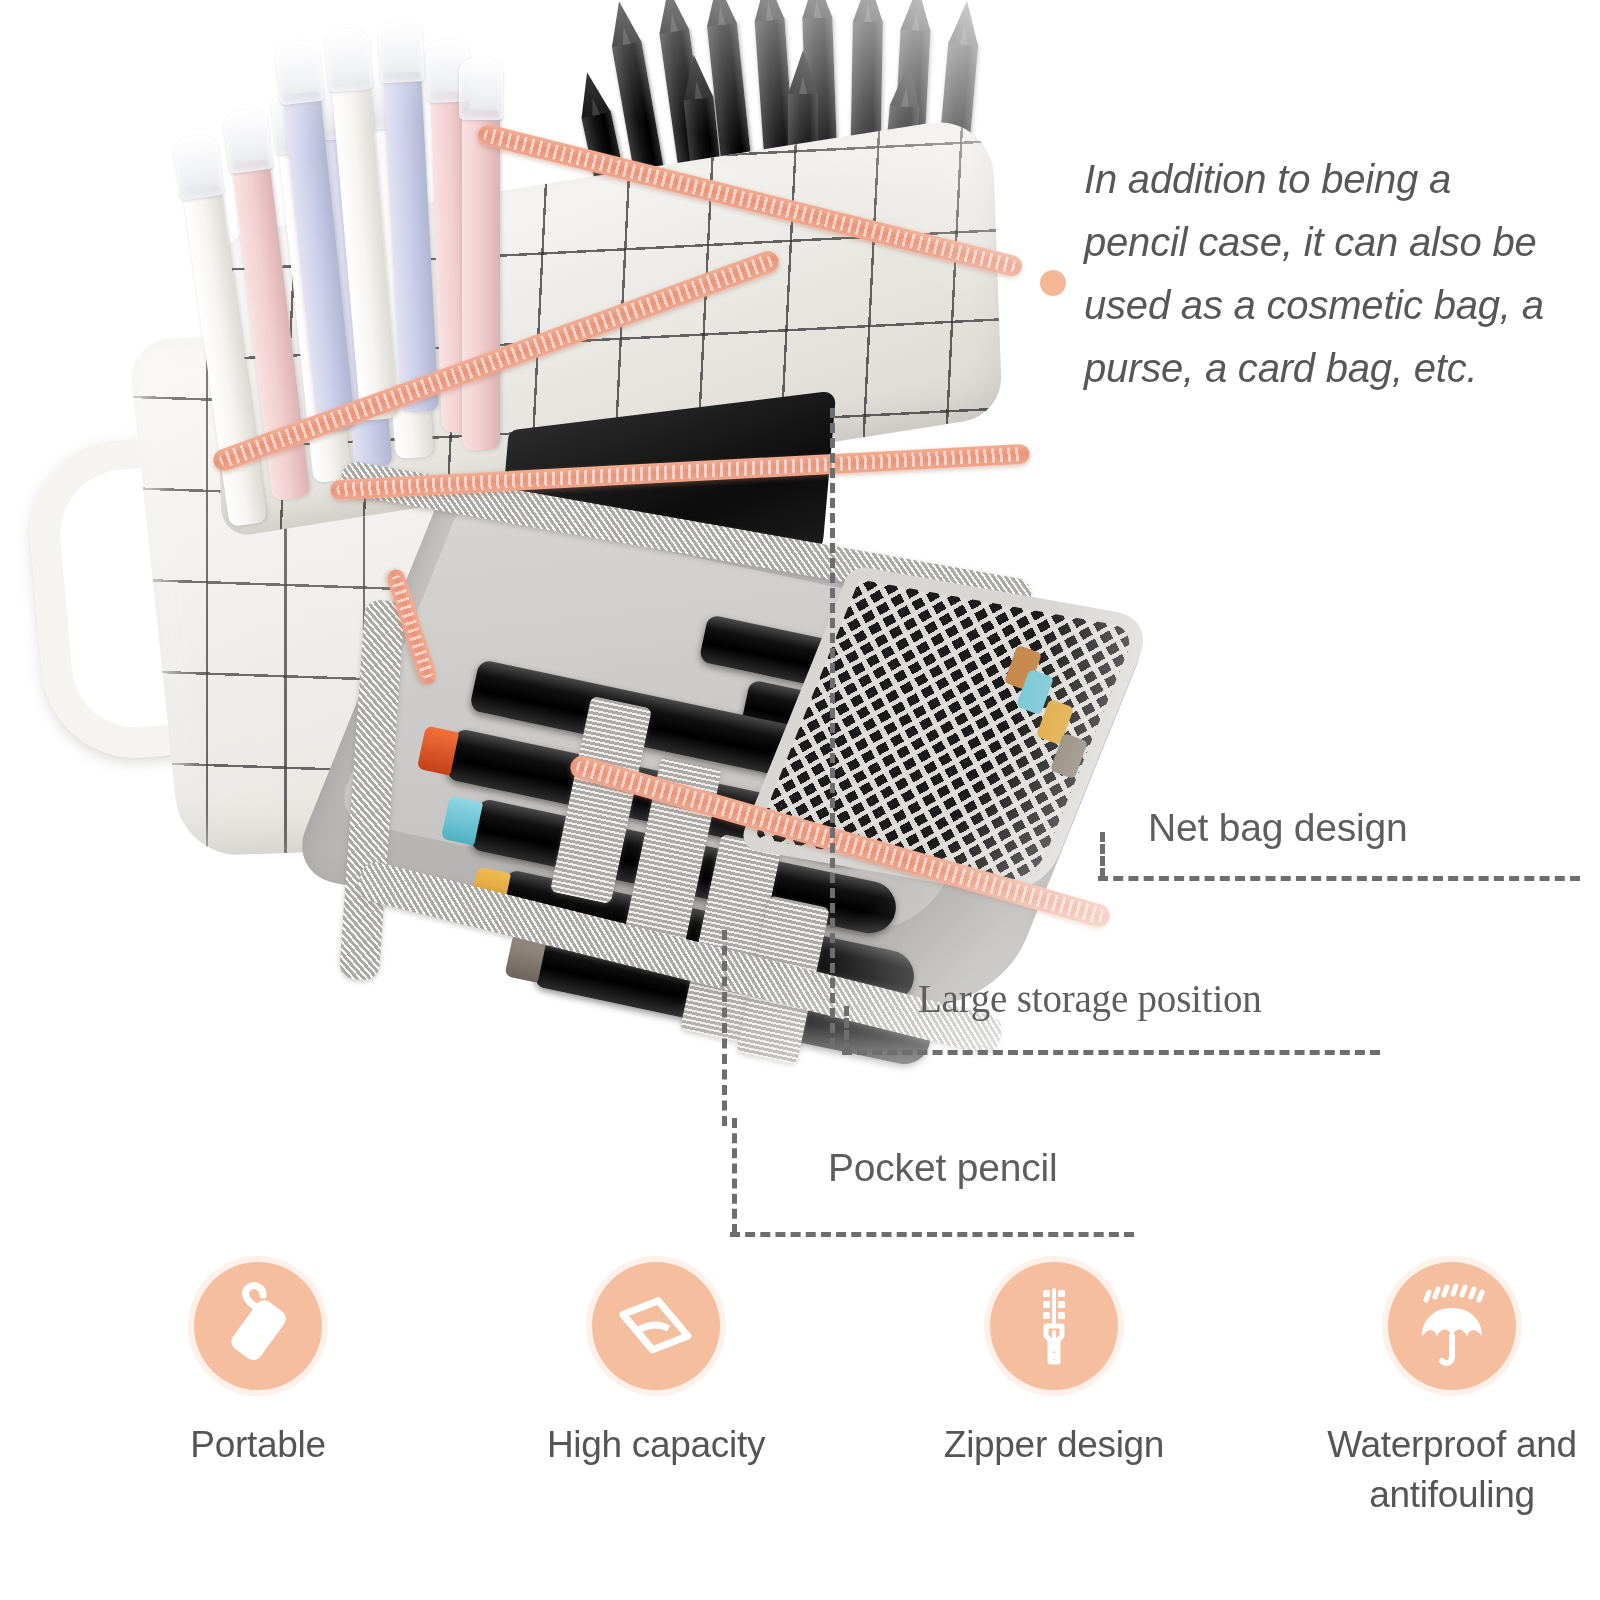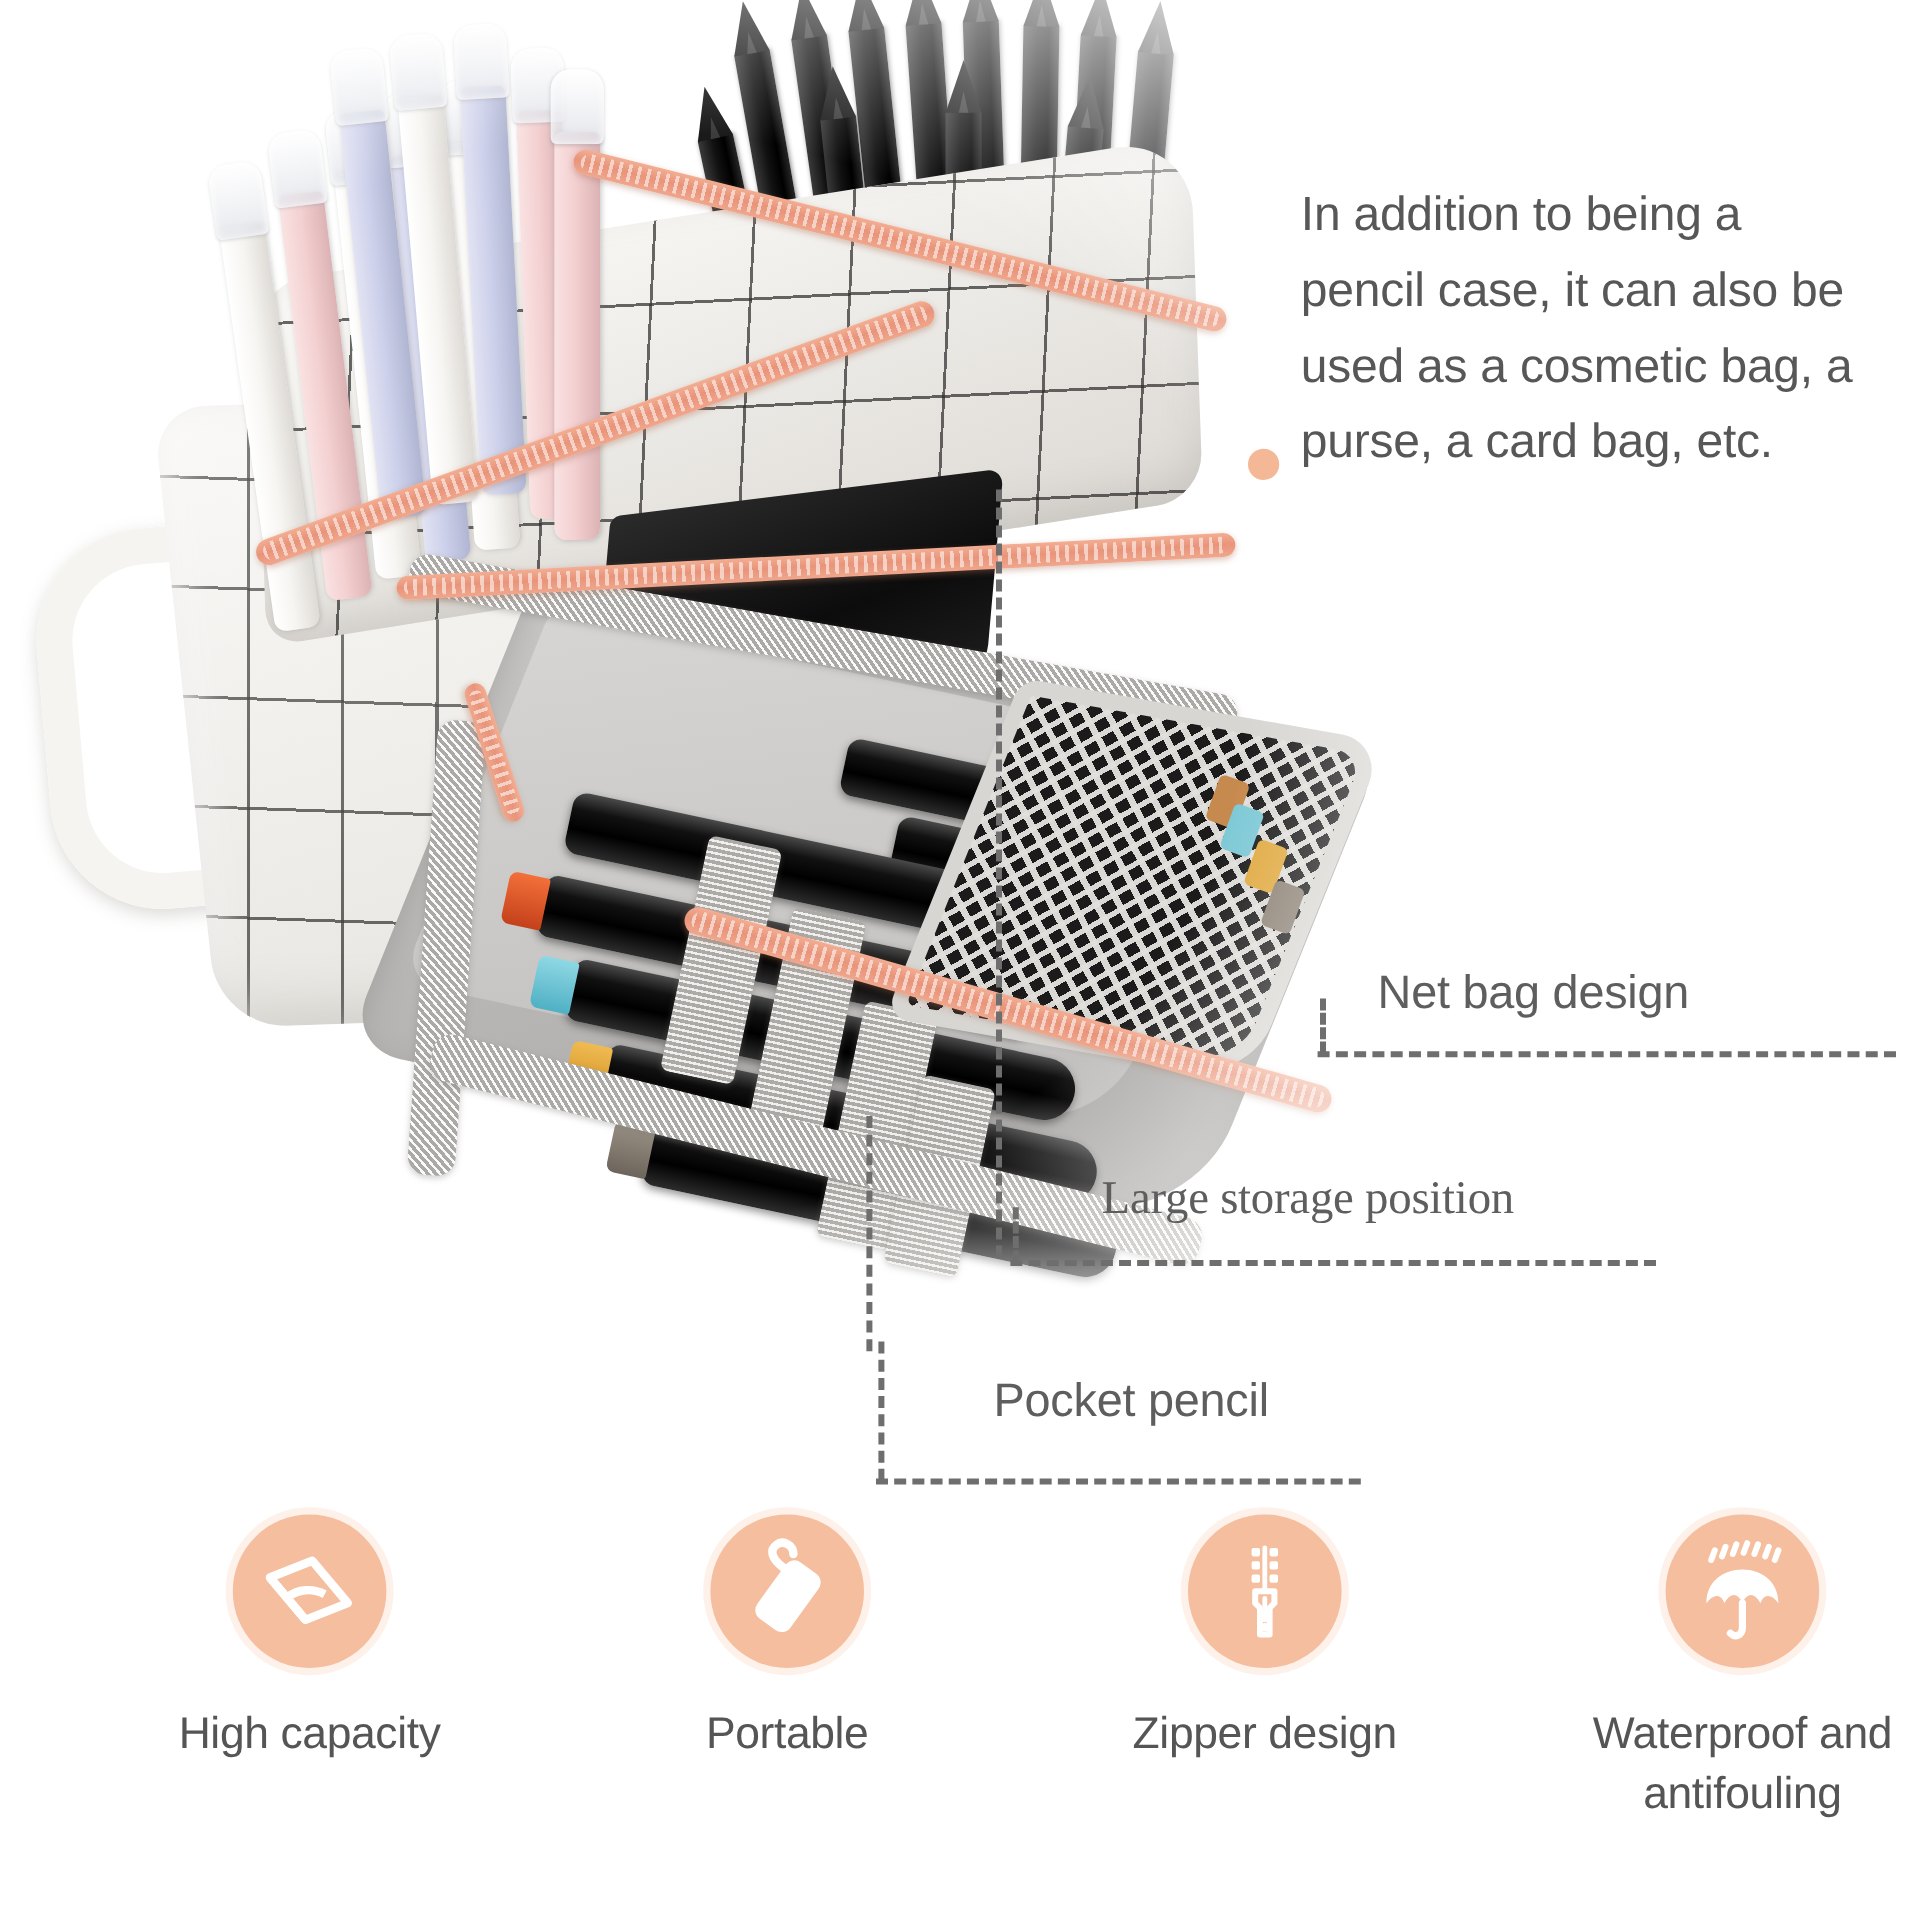--- a/index.html
+++ b/index.html
@@ -269,21 +269,21 @@
     background:
       radial-gradient(ellipse 78% 72% at 46% 50%, rgba(255,255,255,0) 56%, rgba(255,255,255,.88) 88%, #fff 100%);
   }
 
   
   .desc-block {
     position: absolute;
     left: 1040px; top: 148px;
     width: 520px;
   }
-  .desc-row { display: flex; align-items: flex-end; }
+  .desc-row { display: flex; align-items: center; font-style: italic; }
   .desc-dot {
     flex: 0 0 auto;
     width: 26px; height: 26px;
     border-radius: 50%;
     margin-top: 18px; margin-right: 18px;
   }
   .desc-text {
     font-size: 40px;
     line-height: 63px;
     color: #575757;
@@ -484,41 +484,41 @@
 
   <div class="callout-label lbl-net">Net bag design</div>
   <div class="callout-label lbl-storage">Large storage position</div>
   <div class="callout-label lbl-pocket">Pocket pencil</div>
 
   <div class="features">
 
     <div class="feature">
       <div class="feature-badge" style="background:#f5be9e;">
         <svg width="96" height="96" viewBox="0 0 96 96">
+          <g transform="rotate(36 48 48)">
+            <rect x="34" y="22" width="34" height="58" rx="9" fill="#ffffff"></rect>
+            <path d="M34 34 C20 34 16 28 18 22 C20 15 30 14 34 20" stroke="#ffffff" stroke-width="7" fill="none" stroke-linecap="round"></path>
+          </g>
+        </svg>
+      </div>
+      <div class="feature-label">Portable</div>
+    </div>
+
+    <div class="feature">
+      <div class="feature-badge" style="background:#f5be9e;">
+        <svg width="96" height="96" viewBox="0 0 96 96">
           <g transform="rotate(-40 48 48)" stroke="#ffffff" stroke-width="7" fill="none" stroke-linejoin="round">
             <path d="M30 18 L66 30 L66 76 L30 64 Z"></path>
             <path d="M30 18 L30 64"></path>
             <path d="M30 40 C42 40 52 48 56 58"></path>
           </g>
         </svg>
       </div>
       <div class="feature-label">High
 capacity</div>
-    </div>
-
-    <div class="feature">
-      <div class="feature-badge" style="background:#f5be9e;">
-        <svg width="96" height="96" viewBox="0 0 96 96">
-          <g transform="rotate(36 48 48)">
-            <rect x="34" y="22" width="34" height="58" rx="9" fill="#ffffff"></rect>
-            <path d="M34 34 C20 34 16 28 18 22 C20 15 30 14 34 20" stroke="#ffffff" stroke-width="7" fill="none" stroke-linecap="round"></path>
-          </g>
-        </svg>
-      </div>
-      <div class="feature-label">Portable</div>
     </div>
 
 
     <div class="feature">
       <div class="feature-badge" style="background:#f5be9e;">
         <svg width="96" height="96" viewBox="0 0 96 96">
           <g fill="#ffffff">
             <rect x="37" y="12" width="7" height="7" rx="1.5"></rect>
               <rect x="52" y="12" width="7" height="7" rx="1.5"></rect>
             <rect x="37" y="23" width="7" height="7" rx="1.5"></rect>

